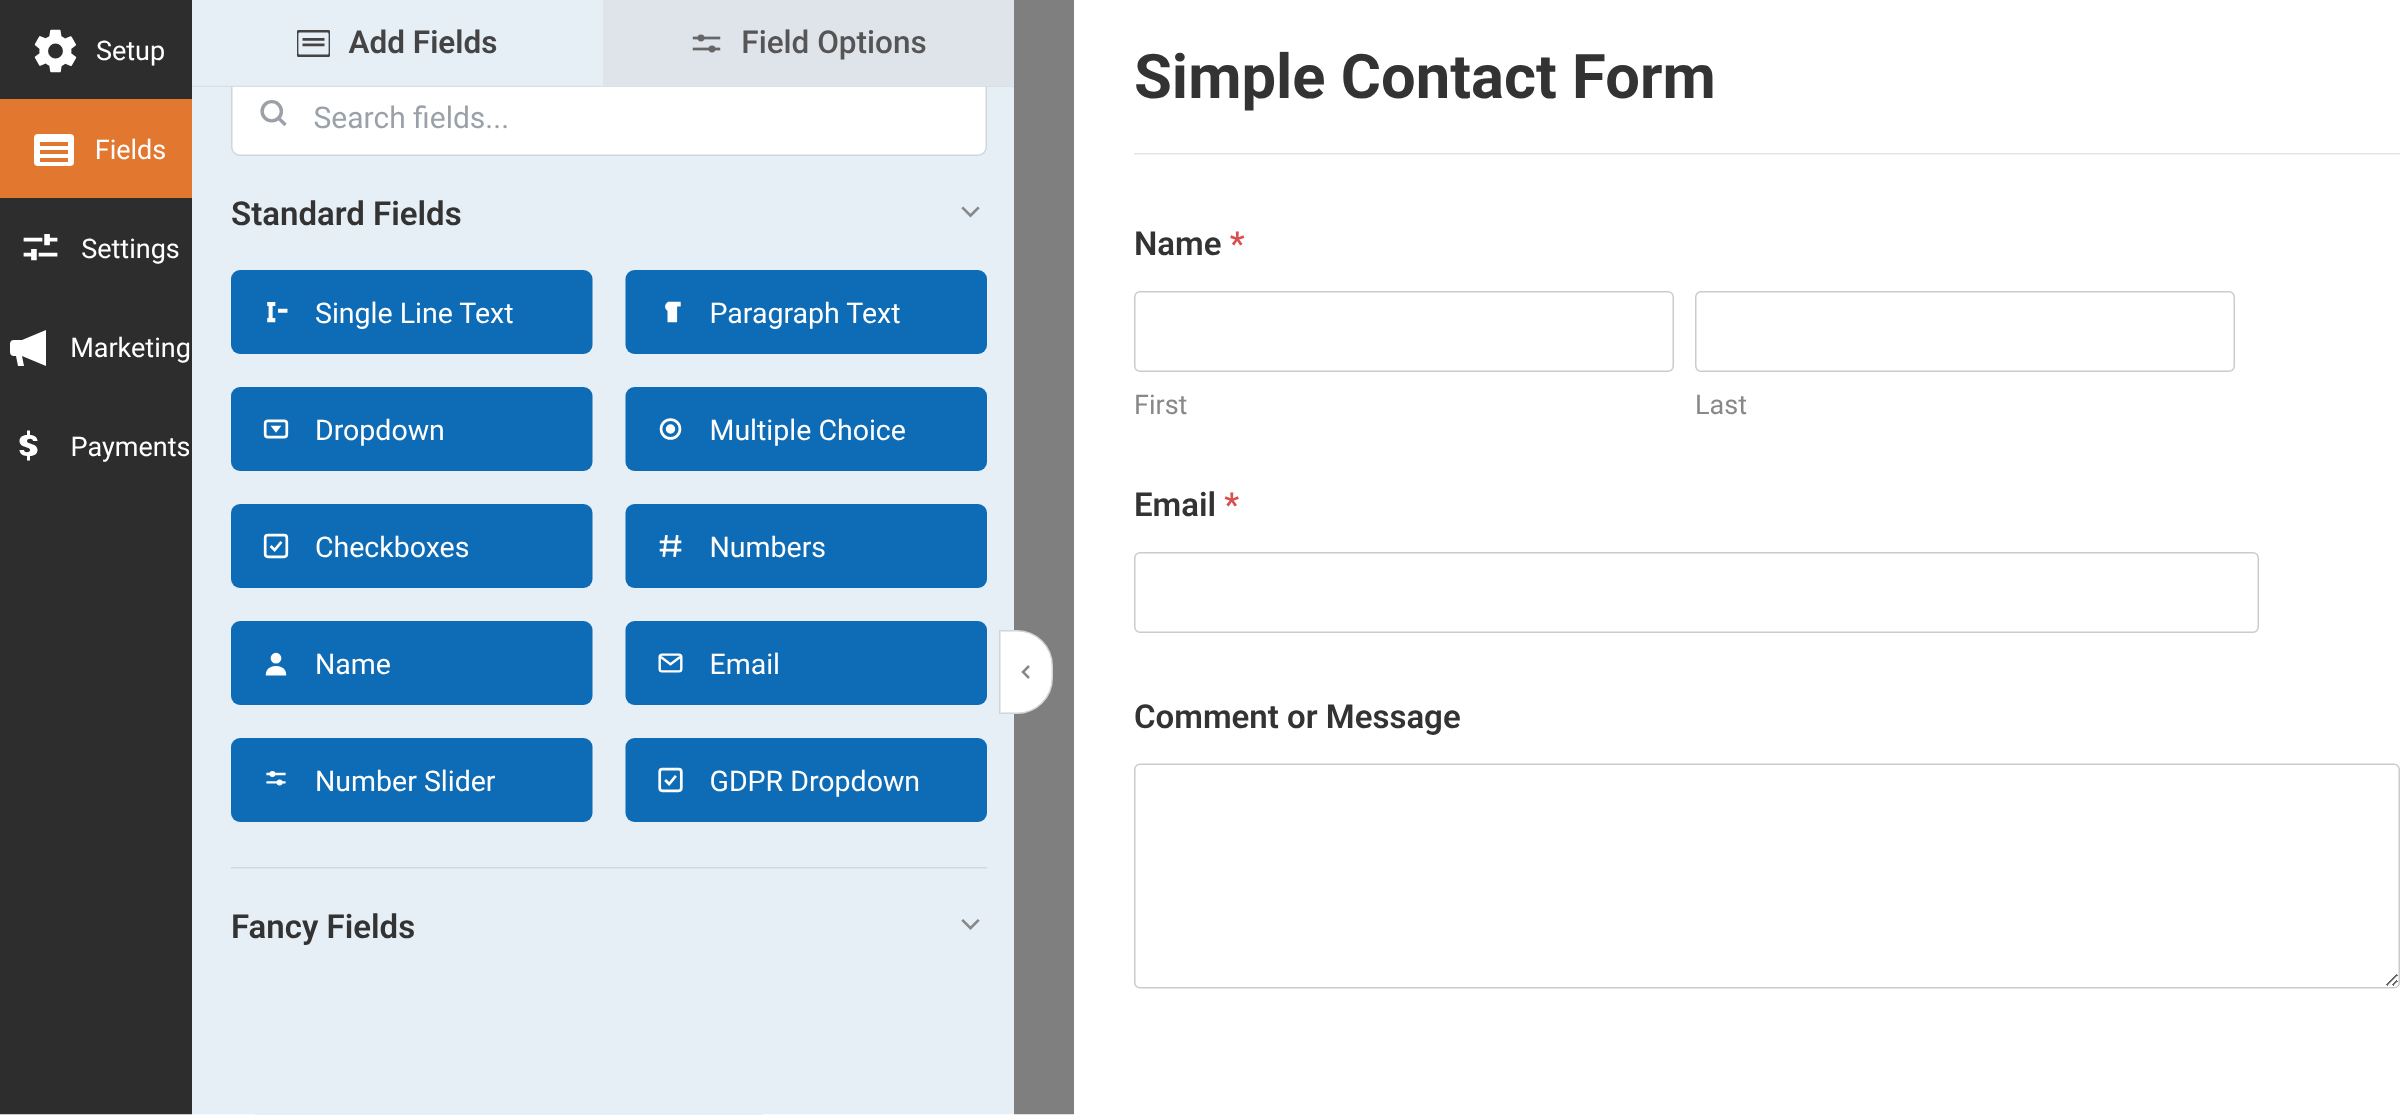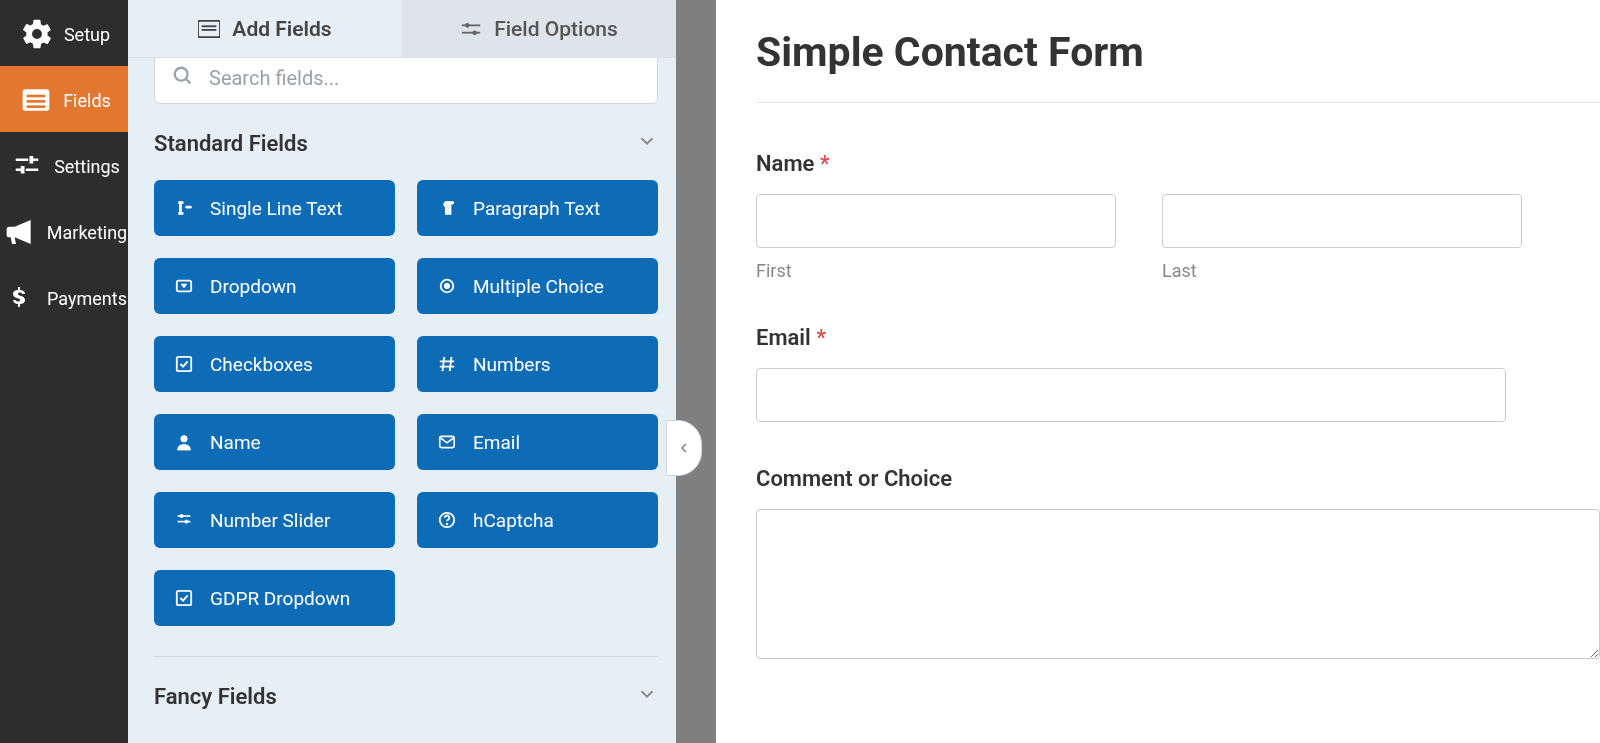--- a/index.html
+++ b/index.html
@@ -222,21 +222,21 @@
   font-weight: 600;
   color: #333;
   margin-bottom: 18px;
   display: block;
 }
 .req {
   color: #d94f4f;
 }
 .name-row {
   display: flex;
-  gap: 46px;
+  gap: 14px;
 }
 .name-col {
   flex: 0 0 360px;
 }
 .text-input {
   width: 100%;
   height: 54px;
   border: 1px solid #c8ccd0;
   border-radius: 4px;
   padding: 0 12px;
@@ -437,30 +437,20 @@
               <circle cx="7" cy="5" r="2" fill="#fff"></circle>
               <line x1="2" y1="12" x2="18" y2="12" stroke="#fff" stroke-width="2"></line>
               <circle cx="13" cy="12" r="2" fill="#fff"></circle>
             </svg>
           </span>
         <span>Number Slider</span>
       </div>
       <div class="field-btn">
         <span class="fi">
             <svg viewBox="0 0 20 20" width="18" height="18">
-              <circle cx="10" cy="10" r="8" fill="none" stroke="#fff" stroke-width="2"></circle>
-              <path d="M7.5 7.5a2.5 2.5 0 1 1 3.5 2.3c-.8.4-1 1-1 1.7" stroke="#fff" stroke-width="2" fill="none"></path>
-              <circle cx="10" cy="14.5" r="1" fill="#fff"></circle>
-            </svg>
-          </span>
-        <span>hCaptcha</span>
-      </div>
-      <div class="field-btn">
-        <span class="fi">
-            <svg viewBox="0 0 20 20" width="18" height="18">
               <rect x="2" y="2" width="16" height="16" rx="2" fill="none" stroke="#fff" stroke-width="2"></rect>
               <polyline points="6,10 9,13 14,7" fill="none" stroke="#fff" stroke-width="2"></polyline>
             </svg>
           </span>
         <span>GDPR Dropdown</span>
       </div>
     </div>
 
     <hr class="divider-line">
 
@@ -506,16 +496,16 @@
 
   <div class="form-field">
     <label class="field-label">
       <span>Email</span>
       <span class="req"> *</span>
     </label>
     <input type="text" class="text-input email-input" style="">
   </div>
 
   <div class="form-field">
-    <label class="field-label">Comment or Choice</label>
+    <label class="field-label">Comment or Message</label>
     <textarea class="textarea-input" style=""></textarea>
   </div>
 </div>
 
 </body></html>

